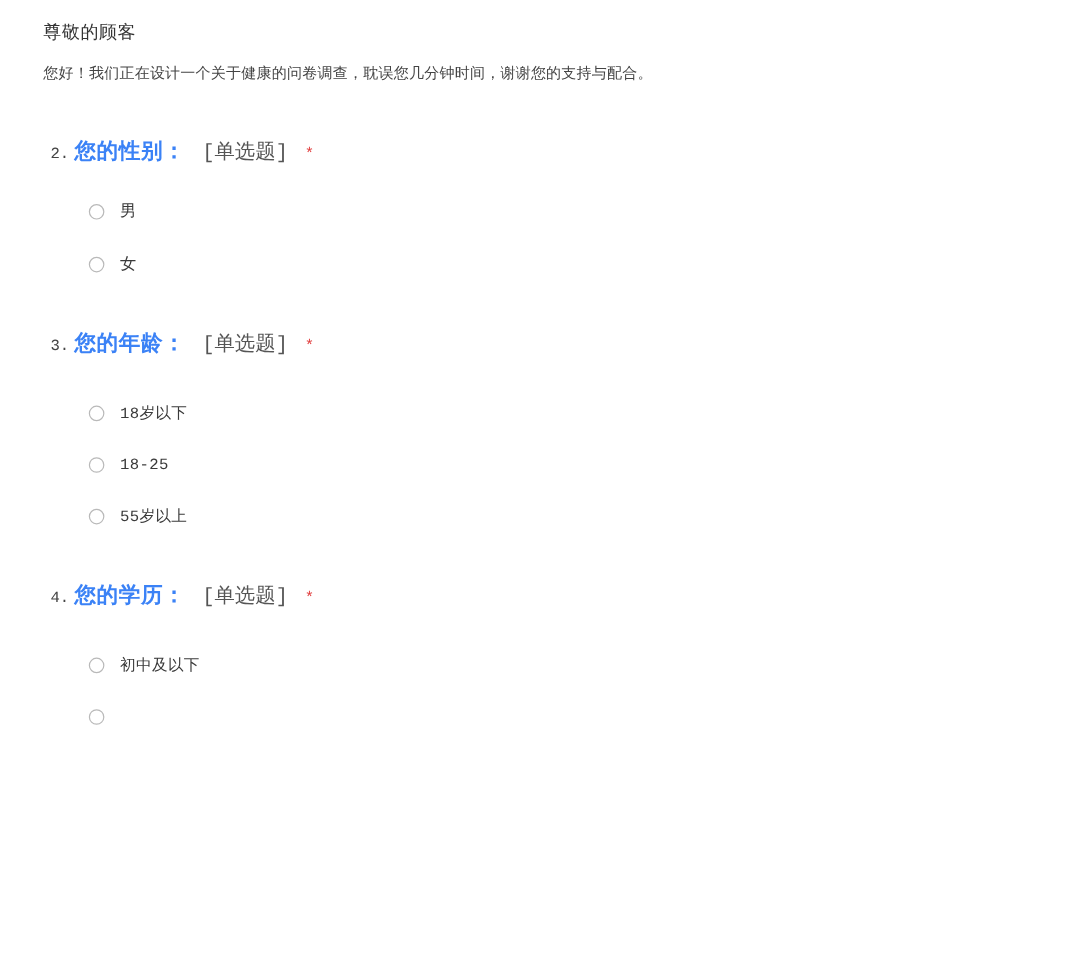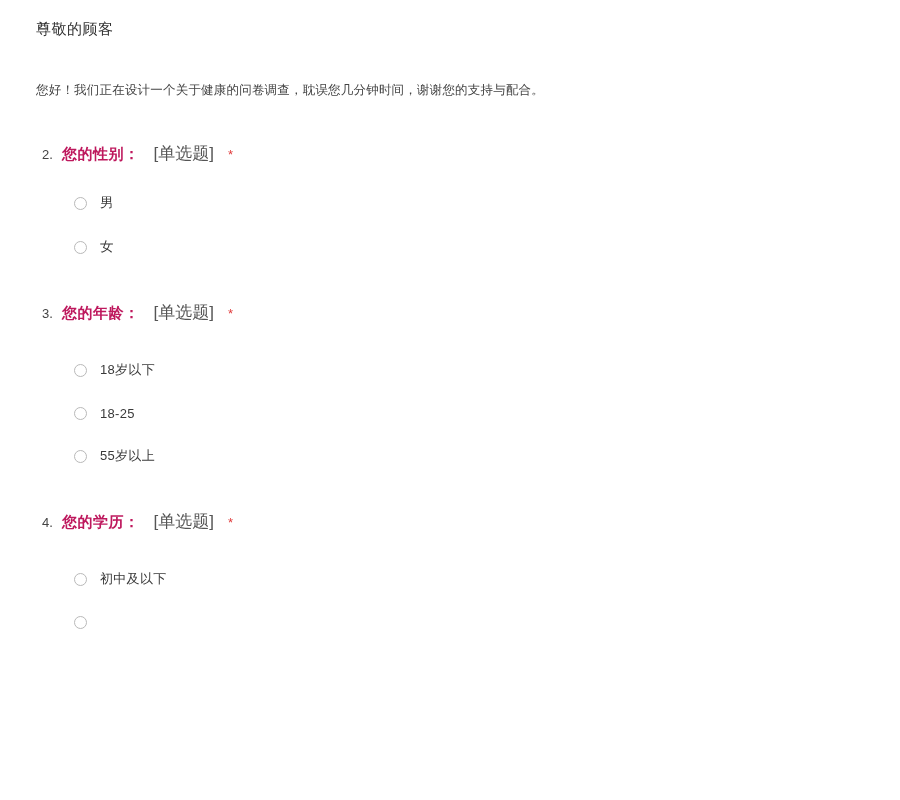--- a/index.html
+++ b/index.html
@@ -13,32 +13,33 @@
     font-family: "Liberation Sans", sans-serif;
     color: #333333;
     overflow: hidden;
   }
   .page {
     position: relative;
     width: 820px;
     height: 800px;
     box-sizing: border-box;
     padding: 0 36px;
+    font-family: Liberation Mono, monospace;
   }
   .survey-title {
     font-size: 15px;
     color: #333333;
     padding-top: 18px;
     line-height: 22px;
     letter-spacing: 0.5px;
   }
   .survey-intro {
     font-size: 12.5px;
     color: #444444;
-    margin-top: 40px;
+    margin-top: 12px;
     line-height: 20px;
     letter-spacing: 0.2px;
   }
   .question-block {
     margin-top: 42px;
   }
   .question-header {
     display: flex;
     align-items: baseline;
     font-size: 14px;
@@ -46,22 +47,22 @@
   .q-index {
     width: 26px;
     flex: 0 0 26px;
     font-size: 13px;
     color: #444444;
     padding-left: 6px;
     box-sizing: border-box;
   }
   .q-title {
     font-weight: bold;
-    font-size: 15px;
-    color: #be185d;
+    font-size: 18px;
+    color: #3b82f6;
     letter-spacing: 0.5px;
   }
   .q-type {
     font-size: 17px;
     color: #555555;
     margin-left: 14px;
   }
   .q-required {
     color: #e03b3b;
     font-size: 13px;

